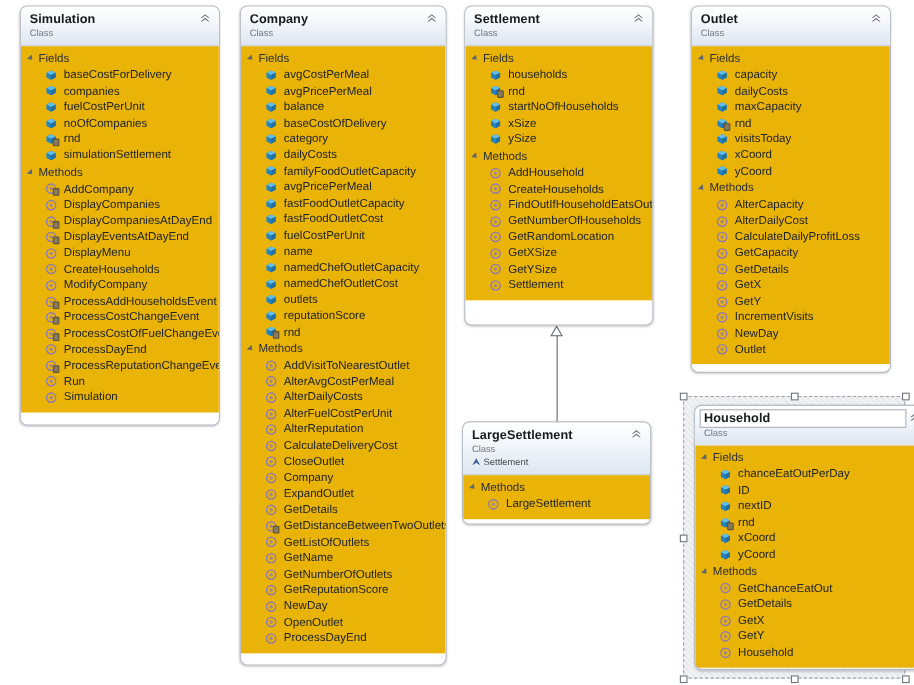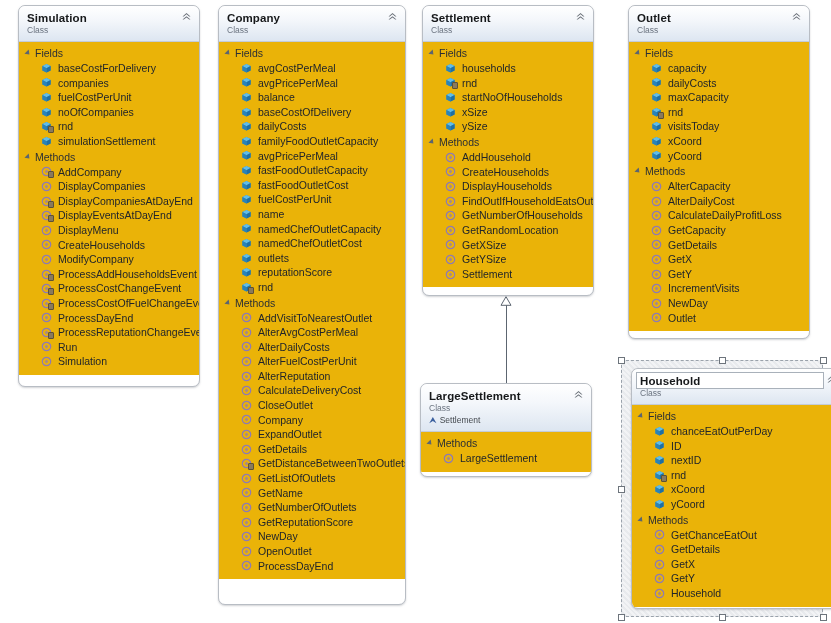--- a/index.html
+++ b/index.html
@@ -392,20 +392,31 @@
         </div>
         <div class="member">
           <span class="ico">
             <svg viewBox="0 0 11 11" xmlns="http://www.w3.org/2000/svg">
               <path d="M5.5 1 L9.6 3.1 L9.6 7.4 L5.5 9.6 L1.4 7.4 L1.4 3.1 Z" fill="#2f8fc4"></path>
               <path d="M5.5 1 L9.6 3.1 L5.5 5.2 L1.4 3.1 Z" fill="#63bde6"></path>
               <path d="M5.5 5.2 L9.6 3.1 L9.6 7.4 L5.5 9.6 Z" fill="#1f6fa3"></path>
               <path d="M5.5 5.2 L5.5 9.6 L1.4 7.4 L1.4 3.1 Z" fill="#2a83b8"></path>
             </svg>
           </span>
+          <span class="mname">category</span>
+        </div>
+        <div class="member">
+          <span class="ico">
+            <svg viewBox="0 0 11 11" xmlns="http://www.w3.org/2000/svg">
+              <path d="M5.5 1 L9.6 3.1 L9.6 7.4 L5.5 9.6 L1.4 7.4 L1.4 3.1 Z" fill="#2f8fc4"></path>
+              <path d="M5.5 1 L9.6 3.1 L5.5 5.2 L1.4 3.1 Z" fill="#63bde6"></path>
+              <path d="M5.5 5.2 L9.6 3.1 L9.6 7.4 L5.5 9.6 Z" fill="#1f6fa3"></path>
+              <path d="M5.5 5.2 L5.5 9.6 L1.4 7.4 L1.4 3.1 Z" fill="#2a83b8"></path>
+            </svg>
+          </span>
           <span class="mname">dailyCosts</span>
         </div>
         <div class="member">
           <span class="ico">
             <svg viewBox="0 0 11 11" xmlns="http://www.w3.org/2000/svg">
               <path d="M5.5 1 L9.6 3.1 L9.6 7.4 L5.5 9.6 L1.4 7.4 L1.4 3.1 Z" fill="#2f8fc4"></path>
               <path d="M5.5 1 L9.6 3.1 L5.5 5.2 L1.4 3.1 Z" fill="#63bde6"></path>
               <path d="M5.5 5.2 L9.6 3.1 L9.6 7.4 L5.5 9.6 Z" fill="#1f6fa3"></path>
               <path d="M5.5 5.2 L5.5 9.6 L1.4 7.4 L1.4 3.1 Z" fill="#2a83b8"></path>
             </svg>
@@ -778,29 +789,20 @@
           <span class="mname">AddHousehold</span>
         </div>
         <div class="member">
           <span class="ico">
             <svg viewBox="0 0 11 11" xmlns="http://www.w3.org/2000/svg">
               <circle cx="5.5" cy="5.5" r="4.2" fill="none" stroke="#8d7ab5" stroke-width="1.2"></circle>
               <path d="M3.6 5.5 L5.5 3.4 L7.4 5.5 L5.5 7.6 Z" fill="#8d7ab5" opacity=".75"></path>
             </svg>
           </span>
           <span class="mname">CreateHouseholds</span>
-        </div>
-        <div class="member">
-          <span class="ico">
-            <svg viewBox="0 0 11 11" xmlns="http://www.w3.org/2000/svg">
-              <circle cx="5.5" cy="5.5" r="4.2" fill="none" stroke="#8d7ab5" stroke-width="1.2"></circle>
-              <path d="M3.6 5.5 L5.5 3.4 L7.4 5.5 L5.5 7.6 Z" fill="#8d7ab5" opacity=".75"></path>
-            </svg>
-          </span>
-          <span class="mname">DisplayHouseholds</span>
         </div>
         <div class="member">
           <span class="ico">
             <svg viewBox="0 0 11 11" xmlns="http://www.w3.org/2000/svg">
               <circle cx="5.5" cy="5.5" r="4.2" fill="none" stroke="#8d7ab5" stroke-width="1.2"></circle>
               <path d="M3.6 5.5 L5.5 3.4 L7.4 5.5 L5.5 7.6 Z" fill="#8d7ab5" opacity=".75"></path>
             </svg>
           </span>
           <span class="mname">FindOutIfHouseholdEatsOut</span>
         </div>

